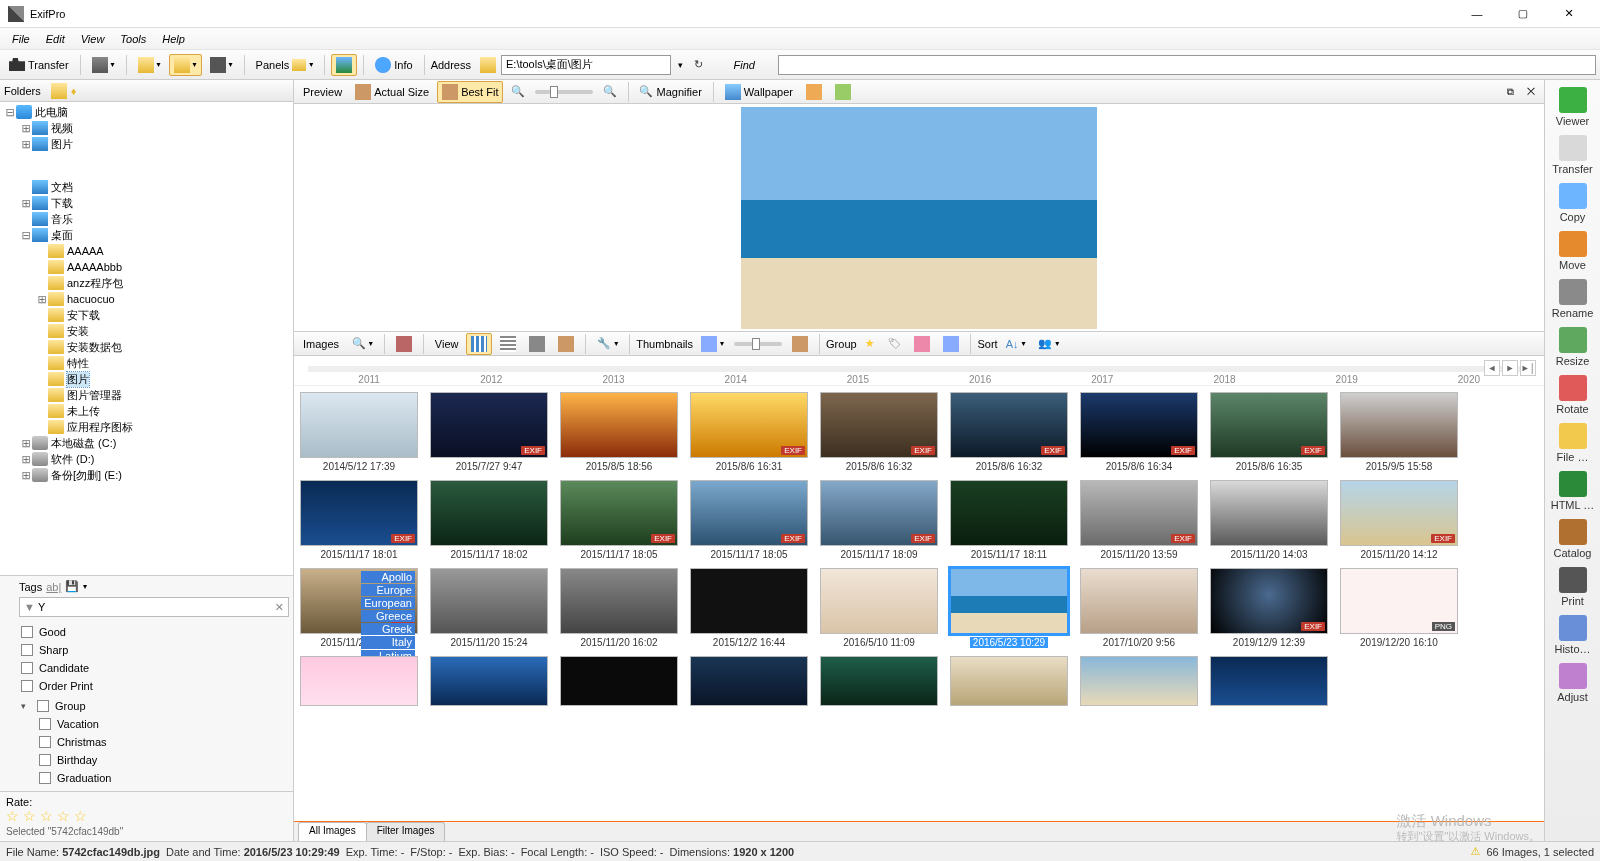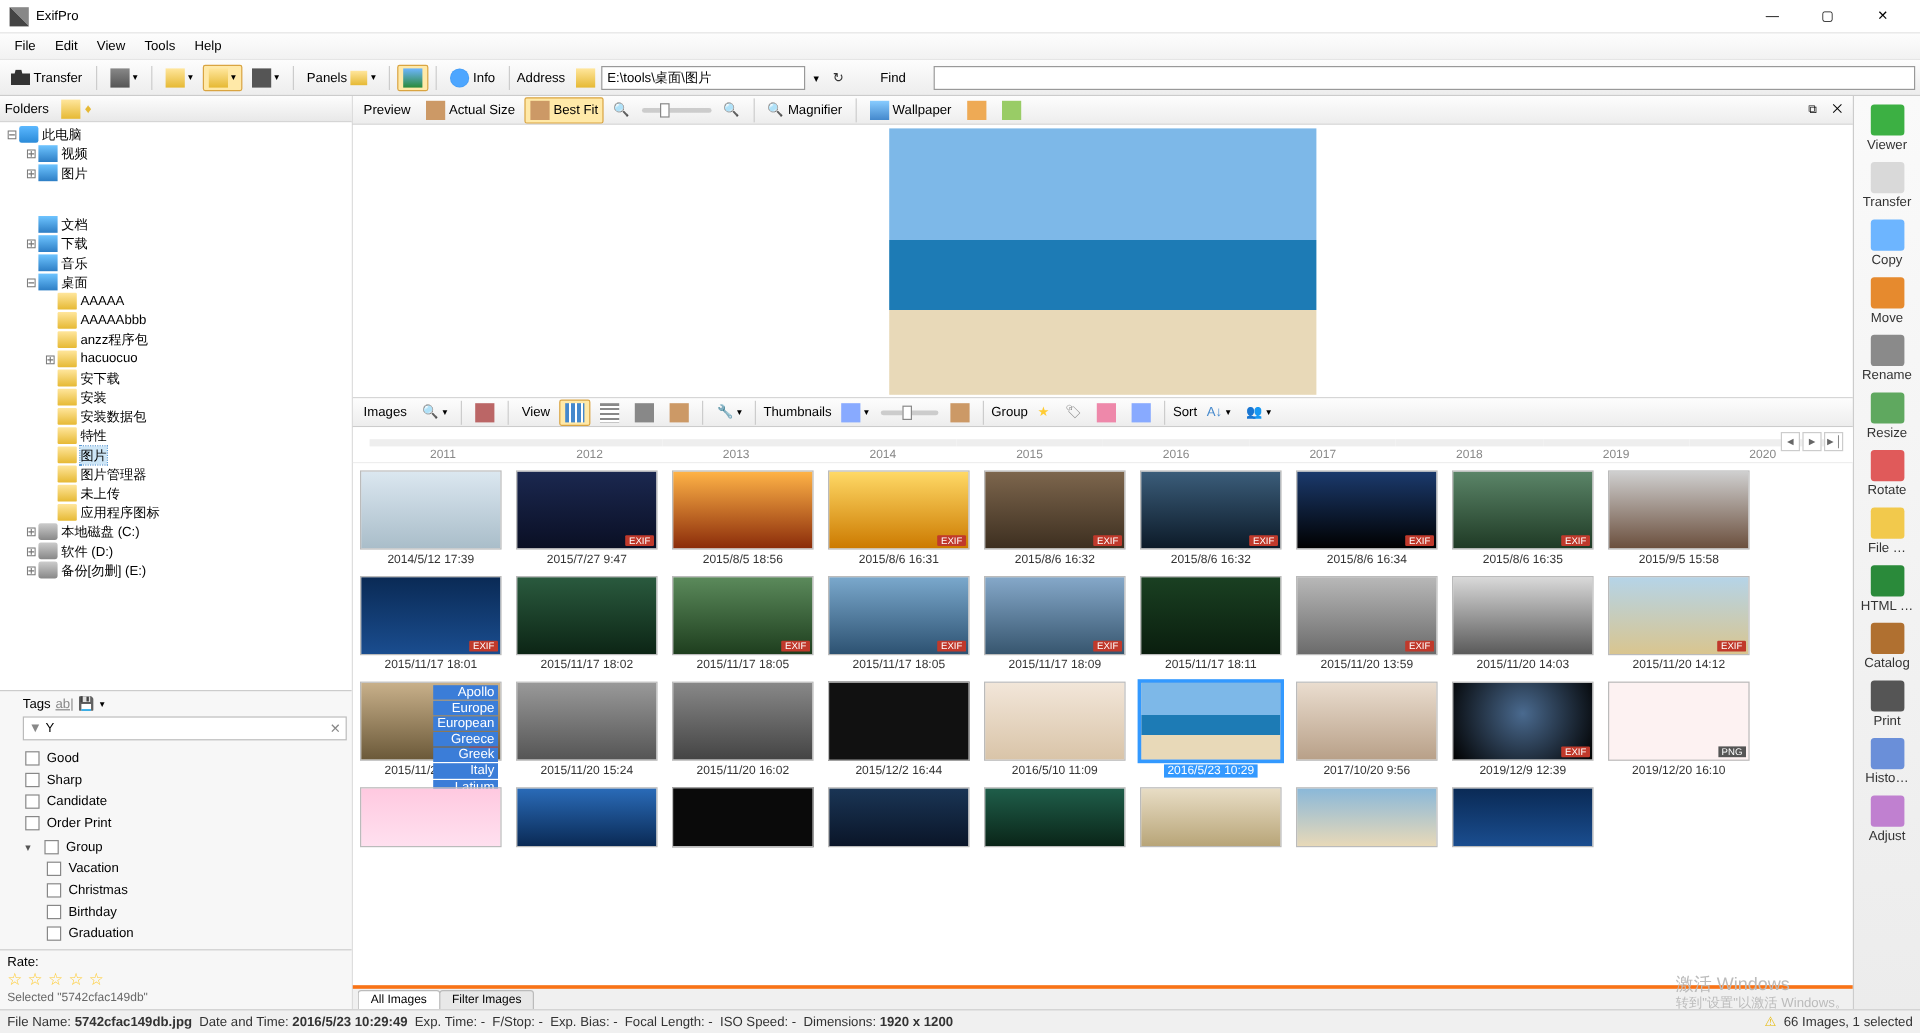--- a/index.html
+++ b/index.html
@@ -3,21 +3,21 @@
 <meta charset="utf-8">
 <style>
 * { margin:0; padding:0; box-sizing:border-box; font-family:"Microsoft YaHei","SimSun",Tahoma,sans-serif; font-size:11px; }
 body { background:#fff; width:1600px; height:861px; overflow:hidden; display:flex; flex-direction:column; }
 .titlebar { height:28px; background:#fff; border-bottom:1px solid #ddd; display:flex; align-items:center; padding:0 8px; }
 .titlebar .app-icon { width:16px; height:16px; background:linear-gradient(45deg,#444 50%,#888 50%); margin-right:6px; }
 .titlebar .title { color:#000; }
 .win-ctrls { margin-left:auto; display:flex; }
 .win-ctrls div { width:46px; height:28px; display:flex; align-items:center; justify-content:center; color:#000; }
 .menubar { height:22px; display:flex; align-items:center; padding:0 4px; border-bottom:1px solid #e5e5e5; background:linear-gradient(#fdfdfd,#f2f2f2); }
-.menubar span { padding:2px 8px; }
+.menubar span { padding:2px 8px;font-style:italic; }
 .toolbar1 { height:30px; display:flex; align-items:center; padding:0 4px; background:linear-gradient(#fdfdfd,#ededed); border-bottom:1px solid #ccc; gap:3px; }
 .tb-btn { display:flex; align-items:center; padding:2px 4px; border:1px solid transparent; border-radius:2px; gap:3px; }
 .tb-sep { width:1px; height:20px; background:#ccc; margin:0 3px; }
 .icon { width:16px; height:16px; display:inline-block; }
 .main { flex:1; display:flex; min-height:0; }
 .left-col { width:294px; display:flex; flex-direction:column; border-right:1px solid #ccc; }
 .folders-hdr { height:22px; display:flex; align-items:center; padding:0 4px; background:linear-gradient(#fdfdfd,#e8e8e8); border-bottom:1px solid #ccc; gap:4px; }
 .tree { flex:1; overflow:auto; padding:2px 2px; background:#fff; }
 .tree-row { display:flex; align-items:center; height:16px; white-space:nowrap; }
 .tree-row .exp { width:12px; text-align:center; color:#777; }
@@ -45,21 +45,21 @@
 .timeline { height:30px; background:#fff; border-bottom:1px solid #eee; display:flex; align-items:flex-end; padding:0 14px; gap:0; position:relative; }
 .timeline .yr { flex:1; text-align:center; color:#888; font-size:10px; border-top:6px solid #eee; padding-top:2px; }
 .thumbs-area { flex:1; overflow:auto; background:#fff; padding:6px 6px 0 6px; }
 .th-row { display:flex; gap:12px; margin-bottom:8px; }
 .th { width:118px; display:flex; flex-direction:column; align-items:center; }
 .th .img { width:118px; height:66px; border:1px solid #bbb; position:relative; }
 .th.sel .img { outline:3px solid #3399ff; outline-offset:-1px; }
 .th .cap { font-size:10px; color:#333; margin-top:3px; text-align:center; }
 .th.sel .cap { background:#3399ff; color:#fff; padding:0 3px; }
 .exif-badge { position:absolute; bottom:2px; right:2px; background:#c0392b; color:#fff; font-size:8px; padding:0 3px; border-radius:1px; }
-.bottom-tabs { height:20px; display:flex; align-items:flex-end; border-top:3px solid #f97316; background:#f0f0f0; padding-left:4px; }
+.bottom-tabs { height:20px; display:flex; border-top:1px solid #f97316; background:#f0f0f0; padding-left:4px; }
 .btab { padding:2px 10px; border:1px solid #bbb; border-bottom:none; background:#fff; font-size:10px; margin-right:-1px; border-radius:3px 3px 0 0; }
 .btab.inactive { background:#e8e8e8; }
 .statusbar { height:20px; display:flex; align-items:center; background:#f0f0f0; border-top:1px solid #ccc; padding:0 6px; font-size:10px; gap:6px; color:#333; }
 .statusbar .sb-field { display:flex; gap:3px; }
 .statusbar .spacer { flex:1; }
 .side-tools { width:56px; background:linear-gradient(#fafafa,#ececec); border-left:1px solid #ccc; display:flex; flex-direction:column; align-items:center; padding-top:4px; gap:2px; }
 .side-tool { width:50px; display:flex; flex-direction:column; align-items:center; padding:3px 0; text-align:center; font-size:10px; color:#333; }
 .side-tool .si { width:28px; height:26px; border-radius:3px; margin-bottom:2px; }
 .addr-input { height:20px; border:1px solid #999; padding:0 4px; background:#fff; }
 .refresh-btn { width:18px; height:18px; display:flex; align-items:center; justify-content:center; color:#333; }
@@ -173,21 +173,21 @@
     </div>
   <div class="tb-sep"></div>
   <span style="margin-right:4px;">Address</span>
   <div class="tb-btn" style="padding:1px;">
       <span class="icon icon-fold"></span>
     </div>
   <input class="addr-input" style="width: 170px;" value="E:\tools\桌面\图片">
   <span style="padding:0 4px;font-size:9px;">▾</span>
   <div class="refresh-btn">↻</div>
   <div style="width:20px;"></div>
-  <span style="margin-right:20px;">Find</span>
+  <span style="margin-right:20px;font-style:italic;">Find</span>
   <input class="addr-input" style="flex: 1 1 0%;">
 </div>
 
 <div class="main">
 
   <div class="left-col">
     <div class="folders-hdr">
       <span>Folders</span>
       <span class="icon icon-fold" style="margin-left:6px;"></span>
       <span style="color:#e6b934;">♦</span>

